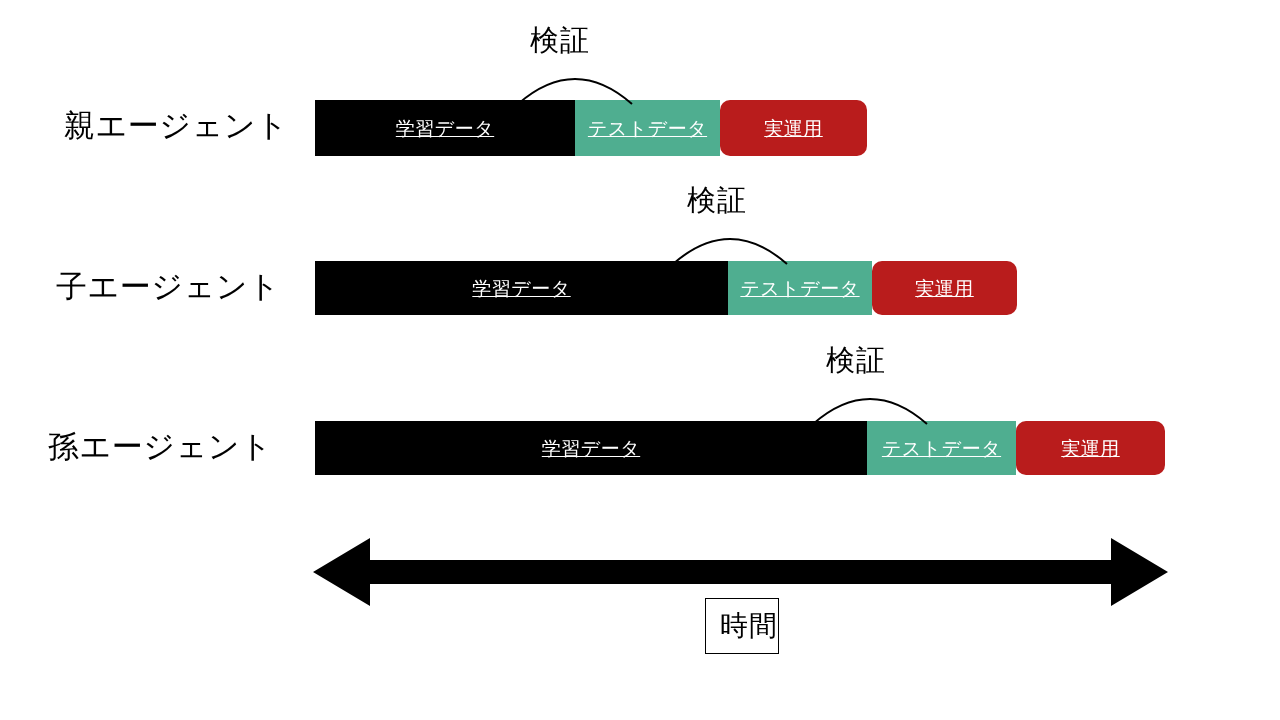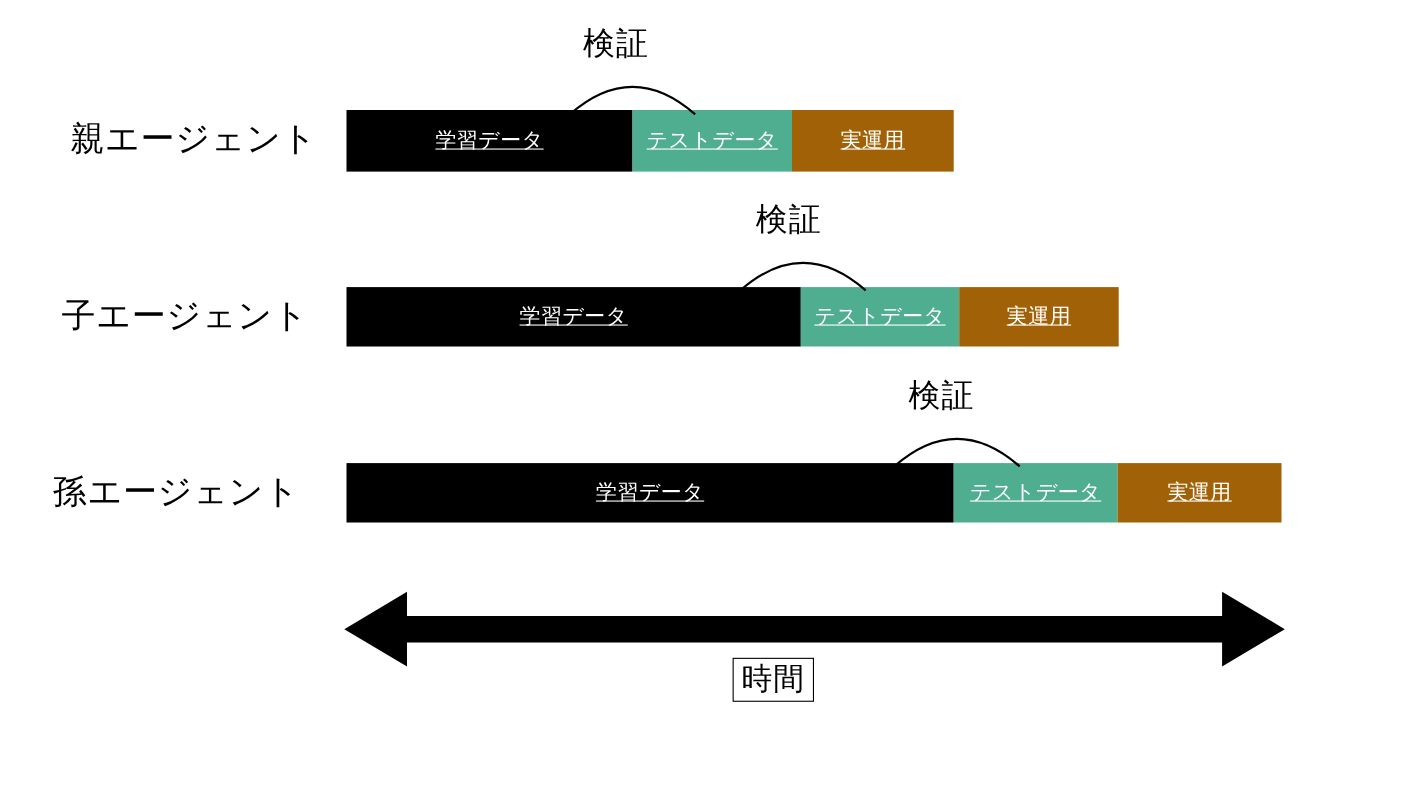--- a/index.html
+++ b/index.html
@@ -52,21 +52,21 @@
     font-size: 19px;
     line-height: 1;
     white-space: nowrap;
     letter-spacing: 0.5px;
     text-decoration: underline;
   }
   .seg-train  { background: #000000; }
   .seg-train  .seg-label { color: #ffffff; }
   .seg-test   { background: #4FAE90; }
   .seg-test   .seg-label { color: #ffffff; }
-  .seg-prod   { background: #a16207; }
+  .seg-prod   { background: #b91c1c; border-radius: 10px; }
   .seg-prod   .seg-label { color: #ffffff; }
 
   
   .arc-group { position: absolute; }
   .arc-label {
     position: absolute;
     font-family: "Liberation Serif", "DejaVu Serif", serif;
     font-size: 29px;
     color: #000000;
     white-space: nowrap;
@@ -160,17 +160,17 @@
     <div class="arc-label" style="left:826px; top:346px;">検証</div>
     <svg class="arc-svg" style="left:805px; top:380px;" width="130" height="48" viewBox="0 0 130 48">
       <path d="M 8 44 Q 65 -6 122 44" fill="none" stroke="#000000" stroke-width="2"></path>
     </svg>
   </div>
 
   <svg id="time-axis" width="1280" height="720">
     <polygon points="313,572 370,538 370,560 1111,560 1111,538 1168,572 1111,606 1111,584 370,584 370,606" fill="#000000"></polygon>
   </svg>
 
-  <div class="time-box" style="left:666px; top:598px; width:74px; height:40px;">
+  <div class="time-box" style="left:705px; top:598px; width:74px; height:56px;justify-content:flex-end;">
     <span class="time-box-label">時間</span>
   </div>
 
 </div>
 
 </body></html>

